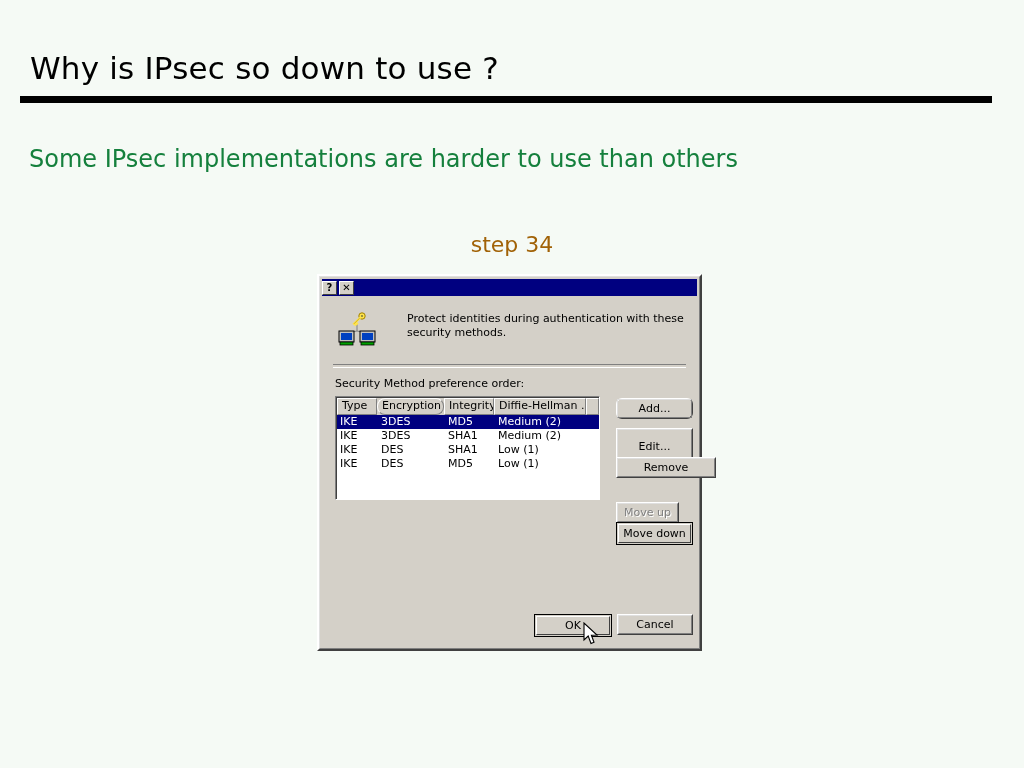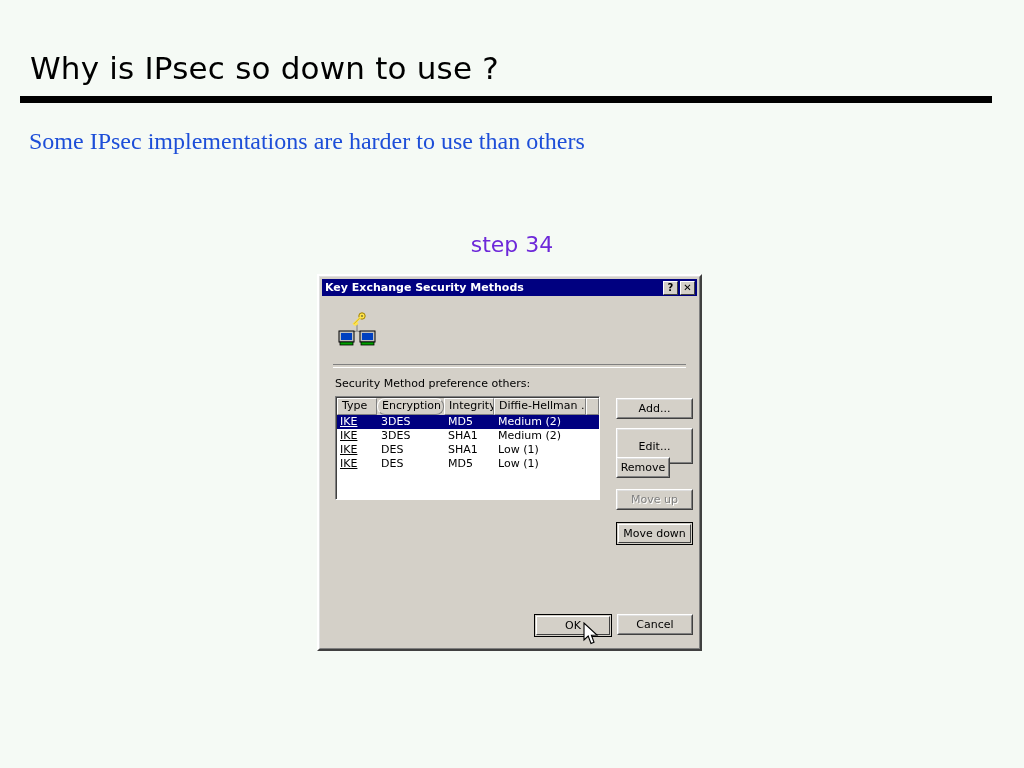--- a/index.html
+++ b/index.html
@@ -31,34 +31,33 @@
     position: absolute;
     left: 20px;
     top: 96px;
     width: 972px;
     height: 7px;
     background: #000000;
   }
   #slide-subtitle {
     position: absolute;
     left: 29px;
-    top: 128px;
+    top: 145px;
     font-size: 24px;
-    color: #1d4ed8;
+    color: #15803d;
     white-space: nowrap;
-    font-family: Liberation Serif, serif;
   }
   #step-label {
     position: absolute;
     left: 0;
     top: 232px;
     width: 1024px;
     text-align: center;
     font-size: 22px;
-    color: #6d28d9;
+    color: #a16207;
   }
 
   
   #dialog {
     position: absolute;
     left: 317px;
     top: 274px;
     width: 385px;
     height: 377px;
     background: #d4d0c8;
@@ -211,21 +210,21 @@
     height: 14px;
     font-size: 11px;
     line-height: 14px;
     color: #000000;
   }
   .list-row.selected {
     background: #000080;
     color: #ffffff;
   }
   .cell { overflow: hidden; white-space: nowrap; }
-  .cell-type { width: 40px; padding-left: 3px; box-sizing: border-box; text-decoration: underline; }
+  .cell-type { width: 40px; padding-left: 3px; box-sizing: border-box; }
   .cell-enc  { width: 67px; padding-left: 4px; box-sizing: border-box; }
   .cell-int  { width: 50px; padding-left: 4px; box-sizing: border-box; }
   .cell-dh   { width: 92px; padding-left: 4px; box-sizing: border-box; }
 
   
   .btn {
     background: #d4d0c8;
     border-top: 1px solid #ffffff;
     border-left: 1px solid #ffffff;
     border-right: 1px solid #404040;
@@ -258,24 +257,24 @@
     padding: 1px;
   }
   .btn.default-btn .btn-face {
     left: 1px; top: 1px; right: 1px; bottom: 1px;
     border-top: 1px solid #ffffff;
     border-left: 1px solid #ffffff;
     border-right: 1px solid #404040;
     border-bottom: 1px solid #404040;
   }
 
-  #btn-add      { position: absolute; left: 296px; top: 121px; width: 77px; height: 21px; }
+  #btn-add      { position: absolute; left: 296px; top: 121px; width: 77px; height: 21px; border-radius: 6px; }
   #btn-edit     { position: absolute; left: 296px; top: 151px; width: 77px; height: 36px; }
-  #btn-remove   { position: absolute; left: 296px; top: 180px; width: 54px; height: 21px; }
-  #btn-moveup   { position: absolute; left: 296px; top: 212px; width: 77px; height: 21px; }
+  #btn-remove   { position: absolute; left: 296px; top: 180px; width: 100px; height: 21px; }
+  #btn-moveup   { position: absolute; left: 296px; top: 225px; width: 63px; height: 21px; }
   #btn-movedown { position: absolute; left: 296px; top: 245px; width: 77px; height: 23px; }
 
   #btn-ok       { position: absolute; left: 214px; top: 337px; width: 78px; height: 23px; }
   #btn-cancel   { position: absolute; left: 297px; top: 337px; width: 76px; height: 21px; text-decoration: underline; }
 
   
   #cursor {
     position: absolute;
     left: 583px;
     top: 622px;
@@ -289,21 +288,20 @@
 
 <div id="slide-title">Why is IPsec so down to use ?</div>
 <div id="title-rule"></div>
 <div id="slide-subtitle">Some IPsec implementations are harder to use than others</div>
 <div id="step-label">step 34</div>
 
 <div id="dialog">
   <div id="dialog-inner">
 
     <div id="title-bar">
-      <span id="title-bar-text">Key Exchange Security Methods</span>
       <div class="caption-btn">?</div>
       <div class="caption-btn">✕</div>
     </div>
 
     <div id="dlg-header">
       <svg id="key-icon" viewBox="0 0 40 36">
 
         <path d="M20 13 L20 20 M20 20 L10 22 M20 20 L30 22" stroke="#808080" stroke-width="1" fill="none"></path>
 
         <circle cx="25" cy="5" r="3.2" fill="#ffe34d" stroke="#a08000" stroke-width="1"></circle>
@@ -316,25 +314,26 @@
           <rect x="4" y="22" width="11" height="7" fill="#0040c0"></rect>
           <rect x="3" y="31" width="13" height="3" fill="#00a000" stroke="#000000" stroke-width="0.8"></rect>
         </g>
 
         <g>
           <rect x="23" y="20" width="15" height="11" fill="#c0c0c0" stroke="#000000" stroke-width="1"></rect>
           <rect x="25" y="22" width="11" height="7" fill="#0040c0"></rect>
           <rect x="24" y="31" width="13" height="3" fill="#00a000" stroke="#000000" stroke-width="0.8"></rect>
         </g>
       </svg>
+      <div id="dlg-description">Protect identities during authentication with these security methods.</div>
     </div>
 
     <div id="separator"></div>
 
-    <div id="list-label">Security Method preference others:</div>
+    <div id="list-label">Security Method preference order:</div>
 
     <div id="listview">
       <div id="listview-inner">
         <div id="list-header">
           <div class="col-head col-type">Type</div>
           <div class="col-head col-enc">Encryption</div>
           <div class="col-head col-int">Integrity</div>
           <div class="col-head col-dh">Diffie-Hellman ...</div>
           <div class="col-head col-pad"></div>
         </div>

